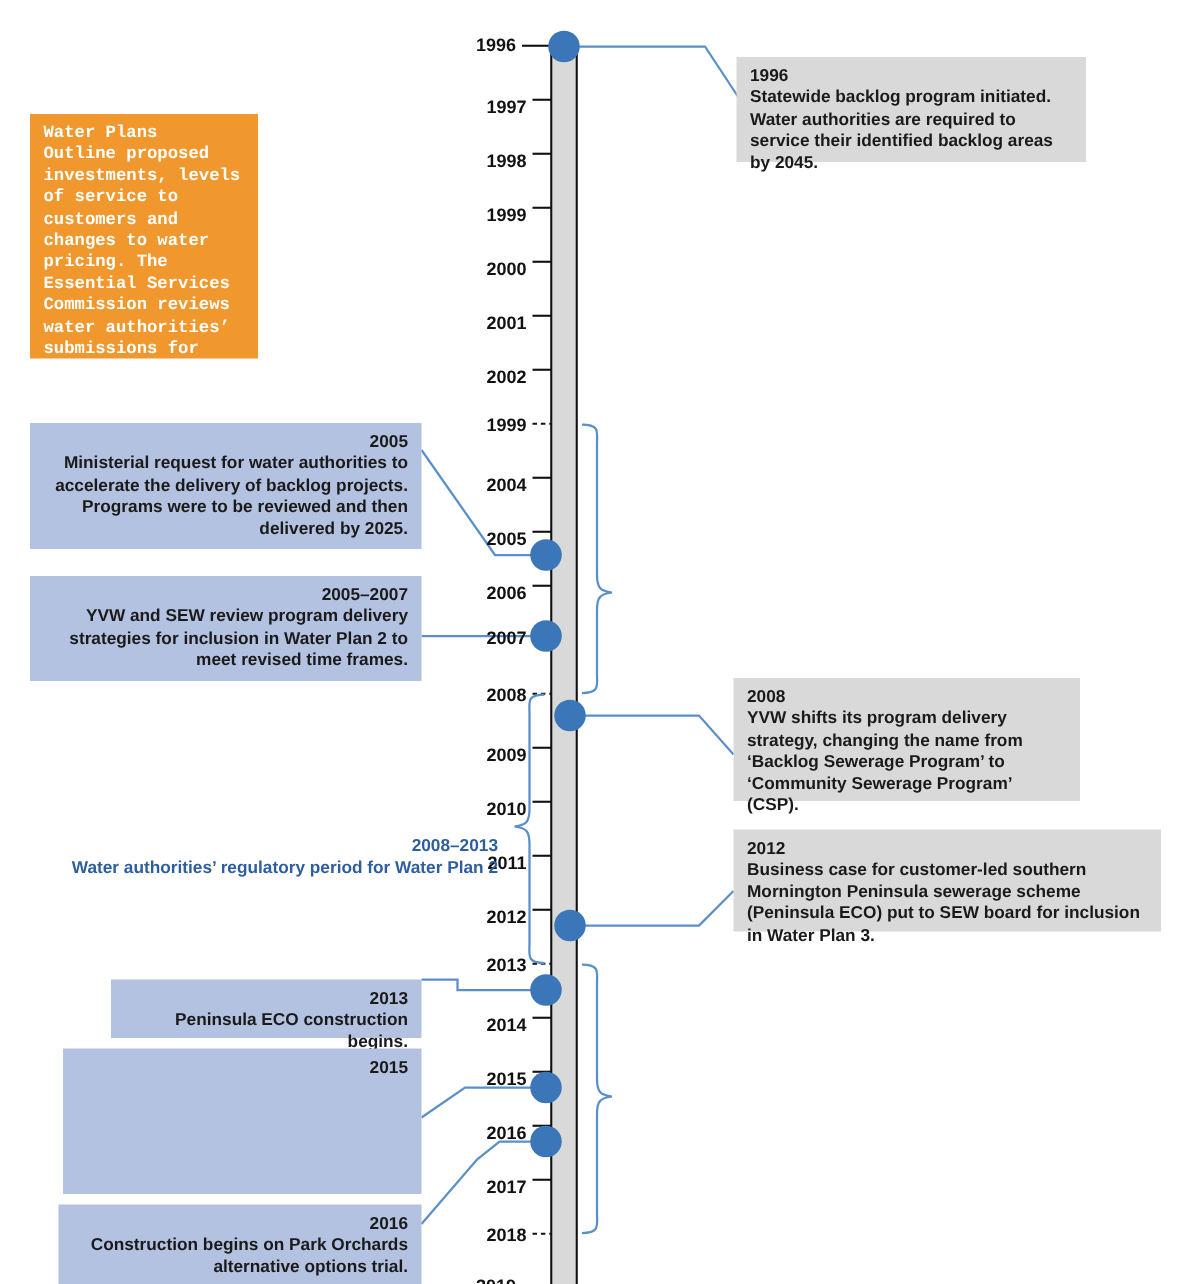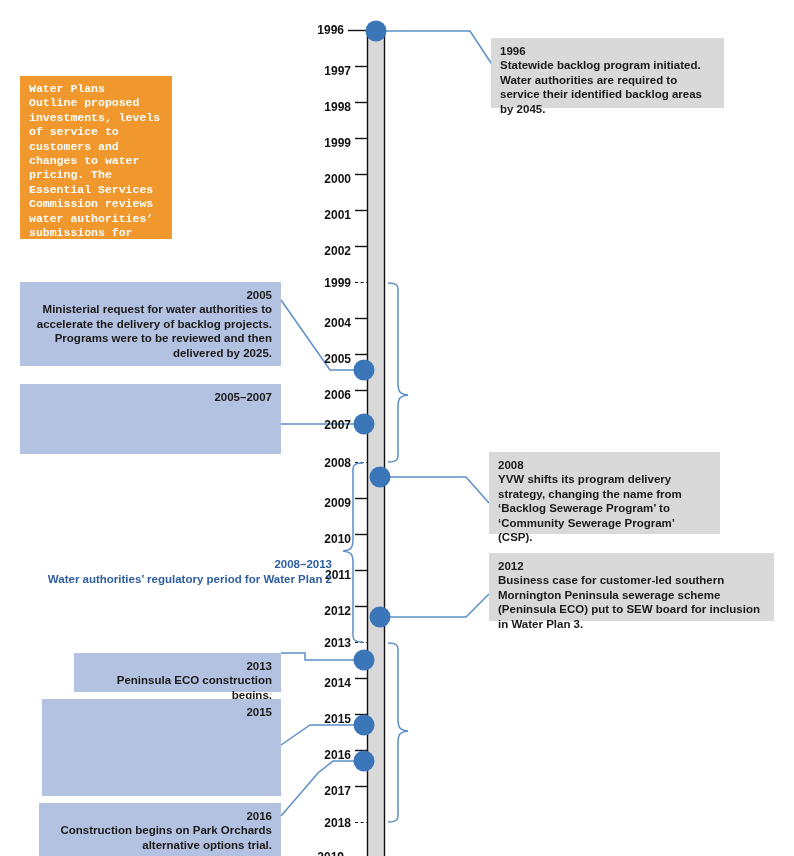--- a/index.html
+++ b/index.html
@@ -159,20 +159,21 @@
     <span class="bd">Business case for customer-led southern Mornington Peninsula sewerage scheme (Peninsula ECO) put to SEW board for inclusion in Water Plan 3.</span>
   </div>
 
   <div class="box box-blue" style="left:20px;top:266px;width:261px;height:84px;">
     <span class="yr">2005</span>
     <span class="bd">Ministerial request for water authorities to accelerate the delivery of backlog projects. Programs were to be reviewed and then delivered by 2025.</span>
   </div>
 
   <div class="box box-blue" style="left:20px;top:368px;width:261px;height:70px;">
     <span class="yr">2005–2007</span>
+    <span class="bd">YVW and SEW review program delivery strategies for inclusion in Water Plan 2 to meet revised time frames.</span>
   </div>
 
   <div class="box box-blue" style="left:74px;top:637px;width:207px;height:39px;">
     <span class="yr">2013</span>
     <span class="bd">Peninsula ECO construction begins.</span>
   </div>
 
   <div class="box box-blue" style="left:42px;top:683px;width:239px;height:97px;">
     <span class="yr">2015</span>
   </div>

